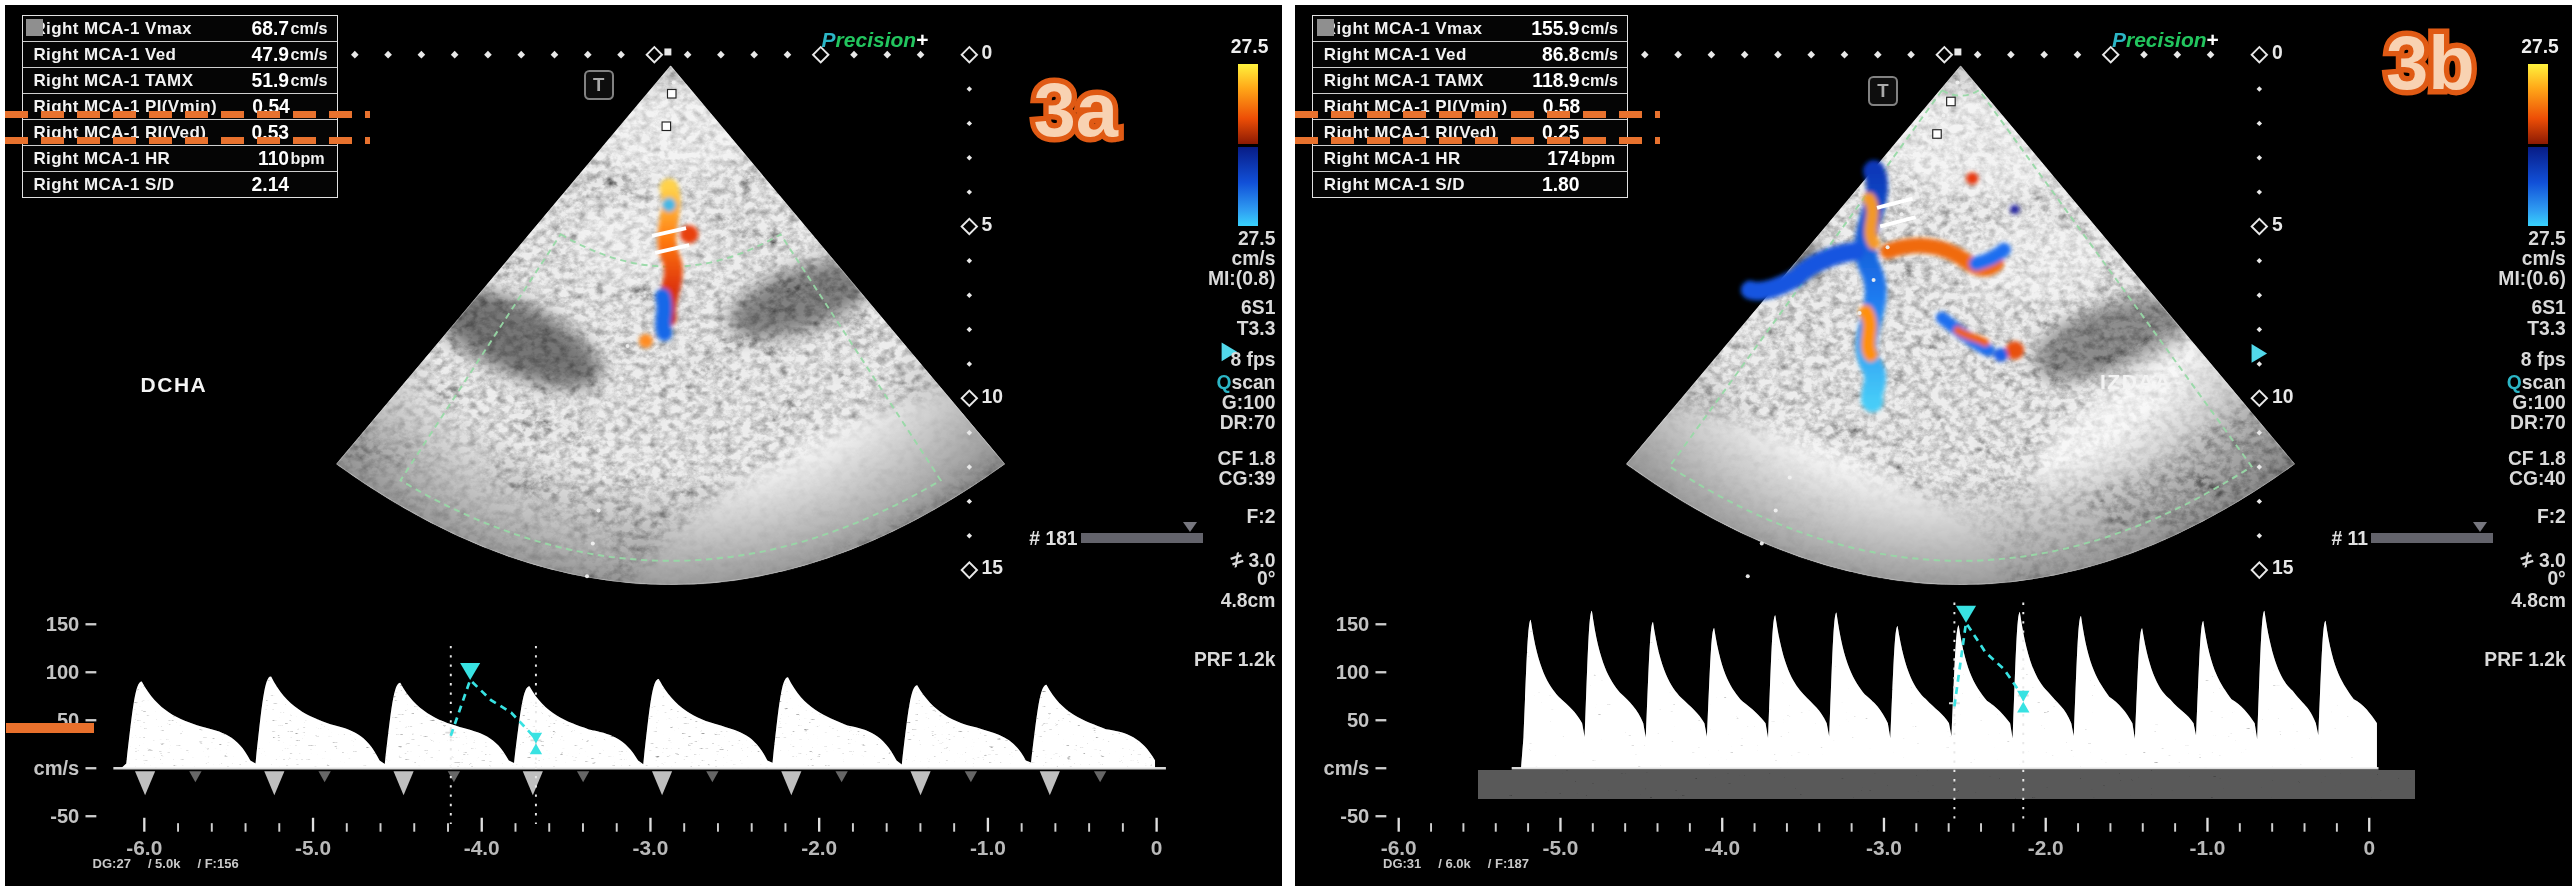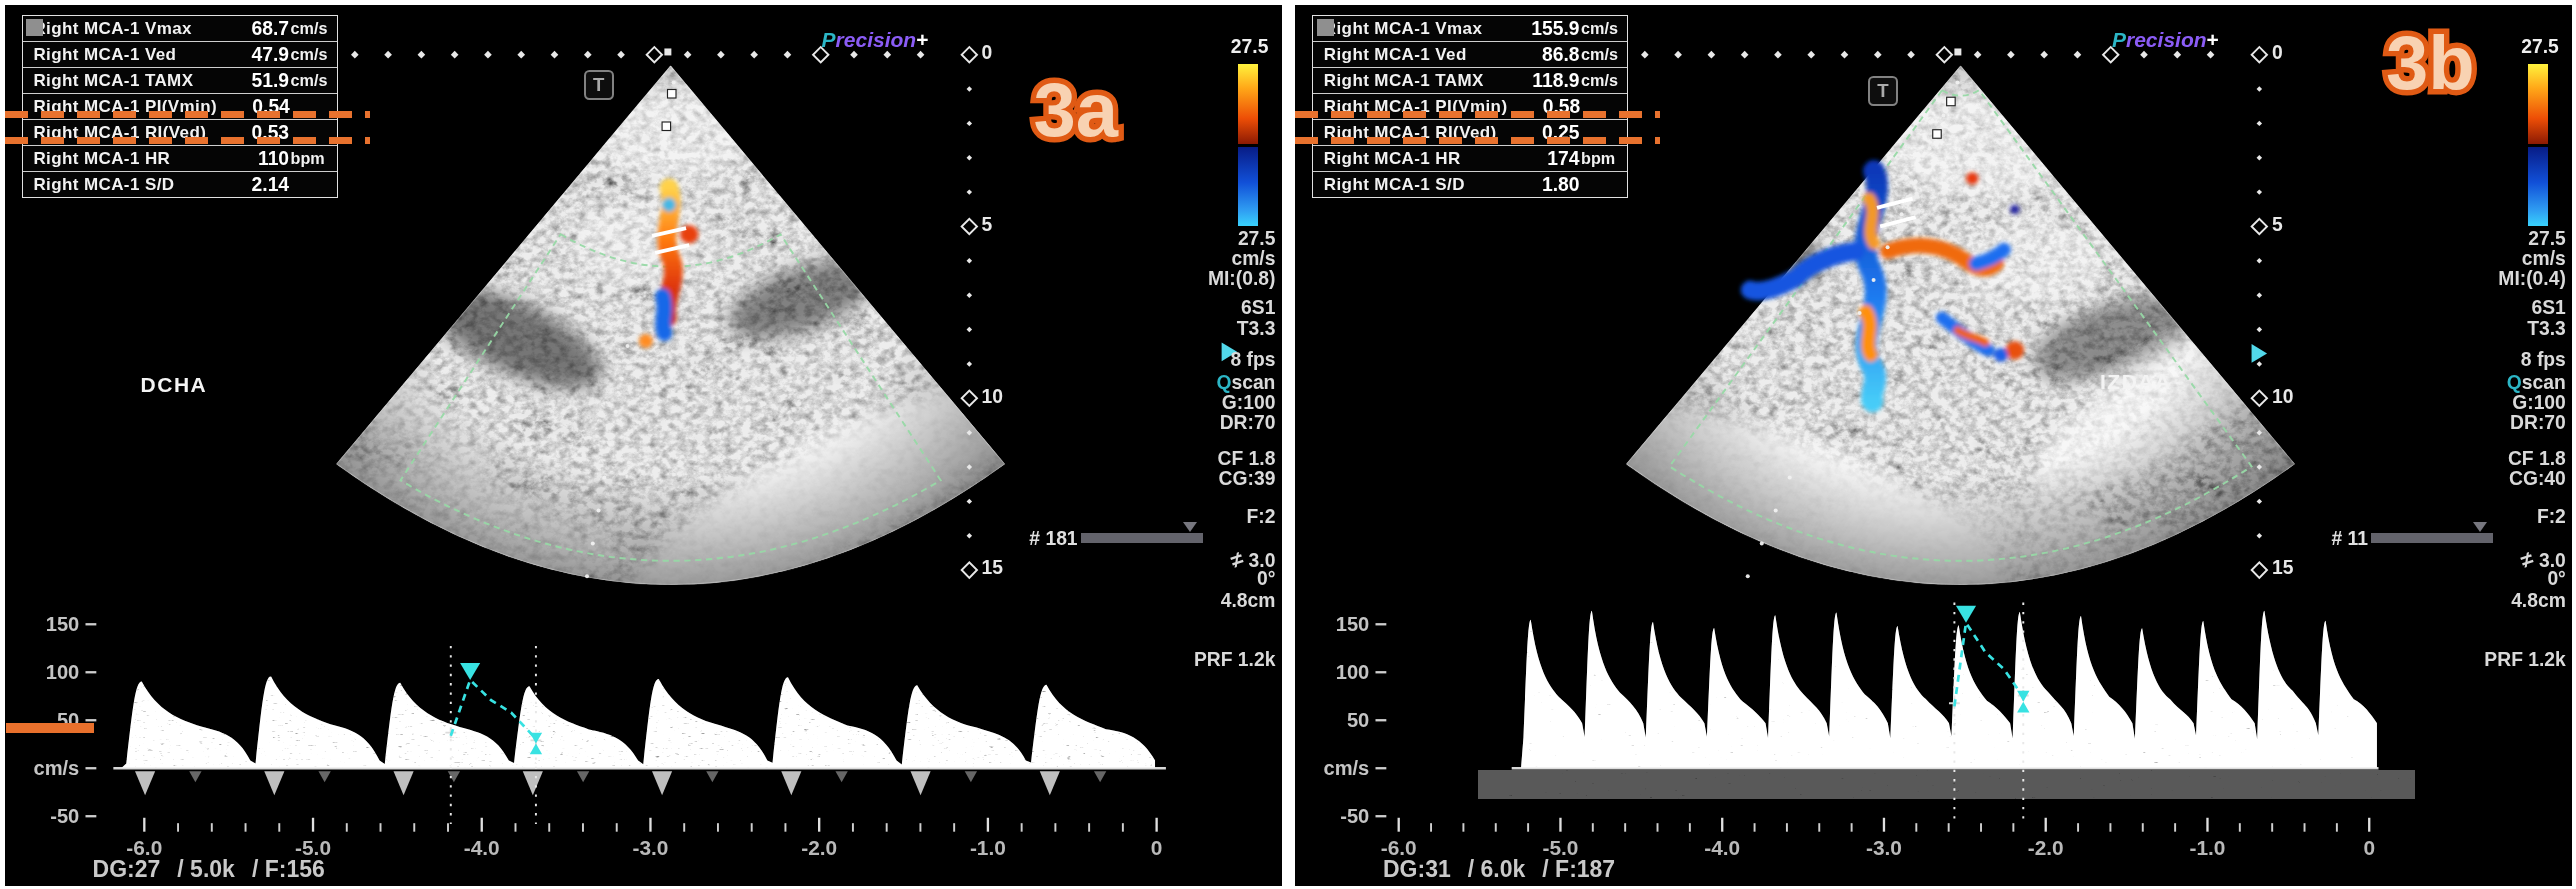--- a/index.html
+++ b/index.html
@@ -16,21 +16,21 @@
   .mlabel{flex:1;padding-left:10.8px;font-size:17px;font-weight:bold;color:#f2f2f2;white-space:nowrap;letter-spacing:0.4px;}
   .mval{width:74px;text-align:right;font-size:19.3px;font-weight:bold;color:#ffffff;}
   .munit{width:46px;padding-left:1.5px;font-size:16.2px;font-weight:bold;color:#f2f2f2;}
   .corner-chip{position:absolute;left:21.7px;top:14px;width:17px;height:17px;background:#8f8f8f;z-index:4;}
   .hl-dash{position:absolute;left:0;width:365px;height:7px;z-index:5;
            background:repeating-linear-gradient(90deg,#e8722e 0 23px,transparent 23px 36px);}
   .hl1{top:106px;} .hl2{top:132px;}
 
   
   .brand{position:absolute;left:817px;top:23px;font-size:21px;font-weight:bold;font-style:italic;z-index:3;}
-  .br-p{color:#2cb6c6;} .br-rest{color:#8b5cf6;} .br-plus{color:#ffffff;font-style:normal;}
+  .br-p{color:#2cb6c6;} .br-rest{color:#22c55e;} .br-plus{color:#ffffff;font-style:normal;}
   .fig-label{position:absolute;top:20px;z-index:6;font-size:76px;font-weight:800;line-height:1;}
   .pa .fig-label{left:1029px;margin-top:47px;} .pb .fig-label{left:1091px;}
   .fig-label .stroke{position:absolute;left:0;top:0;color:#e05a14;-webkit-text-stroke:10.8px #e05a14;
                      text-shadow:0 0 2.3px #e05a14;}
   .fig-label .fill{position:relative;color:#f8d2b2;}
 
   
   .cb-top{position:absolute;left:1220px;top:31px;width:50px;text-align:center;font-size:19.3px;font-weight:bold;color:#efefef;z-index:3;}
   .colorbar{position:absolute;left:1233px;top:59px;width:20px;z-index:3;}
   .cb-warm{height:80px;background:linear-gradient(180deg,#fff23c 0%,#ffa818 30%,#ed4e06 68%,#8c1a04 100%);}
@@ -47,21 +47,21 @@
   
   .t-icon{position:absolute;width:26px;height:26px;border:2.3px solid #828282;border-radius:5.4px;background:rgba(40,40,40,.35);
           color:#ababab;font-size:18.6px;font-weight:bold;display:flex;align-items:center;justify-content:center;z-index:3;}
   .pa .t-icon{left:579px;top:65px;} .pb .t-icon{left:573px;top:71px;}
   .side-label{position:absolute;font-size:21px;font-weight:bold;color:#f4f4f4;letter-spacing:1.5px;z-index:3;}
   .pa .side-label{left:136px;top:368px;} .pb .side-label{left:805px;top:365px;}
   .dr-lab{position:absolute;left:977px;font-size:19.3px;font-weight:bold;color:#e8e8e8;z-index:3;}
 
   
   .orange-marker{position:absolute;left:1.5px;top:718px;width:88px;height:10px;background:#e8702c;z-index:3;}
-  .status{position:absolute;left:88px;top:851px;font-size:23px;font-weight:bold;color:#c9c9c9;z-index:3;white-space:nowrap;}
+  .status{position:absolute;left:88px;top:851px;font-size:13px;font-weight:bold;color:#c9c9c9;z-index:3;white-space:nowrap;}
   .status span{margin-right:17px;}
 
   .ylab{font:bold 26px "Liberation Sans",sans-serif;fill:#c4c4c4;}
   .xlab{font:bold 27px "Liberation Sans",sans-serif;fill:#b9b9b9;}
   .odia{fill:none;stroke:#e8e8e8;stroke-width:2.5;}
   .fdia{fill:#e8e8e8;}
 </style>
 </head>
 <body>
 
@@ -629,21 +629,21 @@
     <div class="fig-label"><span class="stroke">3b</span><span class="fill">3b</span></div>
 
     <div class="cb-top">27.5</div>
     <div class="colorbar">
         <div class="cb-warm"></div>
         <div class="cb-gap"></div>
         <div class="cb-cool"></div>
       </div>
     <div class="rline" style="top:223px">27.5</div>
     <div class="rline" style="top:243px">cm/s</div>
-    <div class="rline" style="top:263px">MI:(0.4)</div>
+    <div class="rline" style="top:263px">MI:(0.6)</div>
     <div class="rline" style="top:292px">6S1</div>
     <div class="rline" style="top:313px">T3.3</div>
     <div class="rline" style="top:344px">8 fps</div>
     <div class="rline" style="top:367px"><span class="q-cyan">Q</span><span>scan</span></div>
     <div class="rline" style="top:387px">G:100</div>
     <div class="rline" style="top:407px">DR:70</div>
     <div class="rline" style="top:443px">CF 1.8</div>
     <div class="rline" style="top:463px">CG:40</div>
     <div class="rline" style="top:501px">F:2</div>
     <div class="cine-label"># 11</div>

